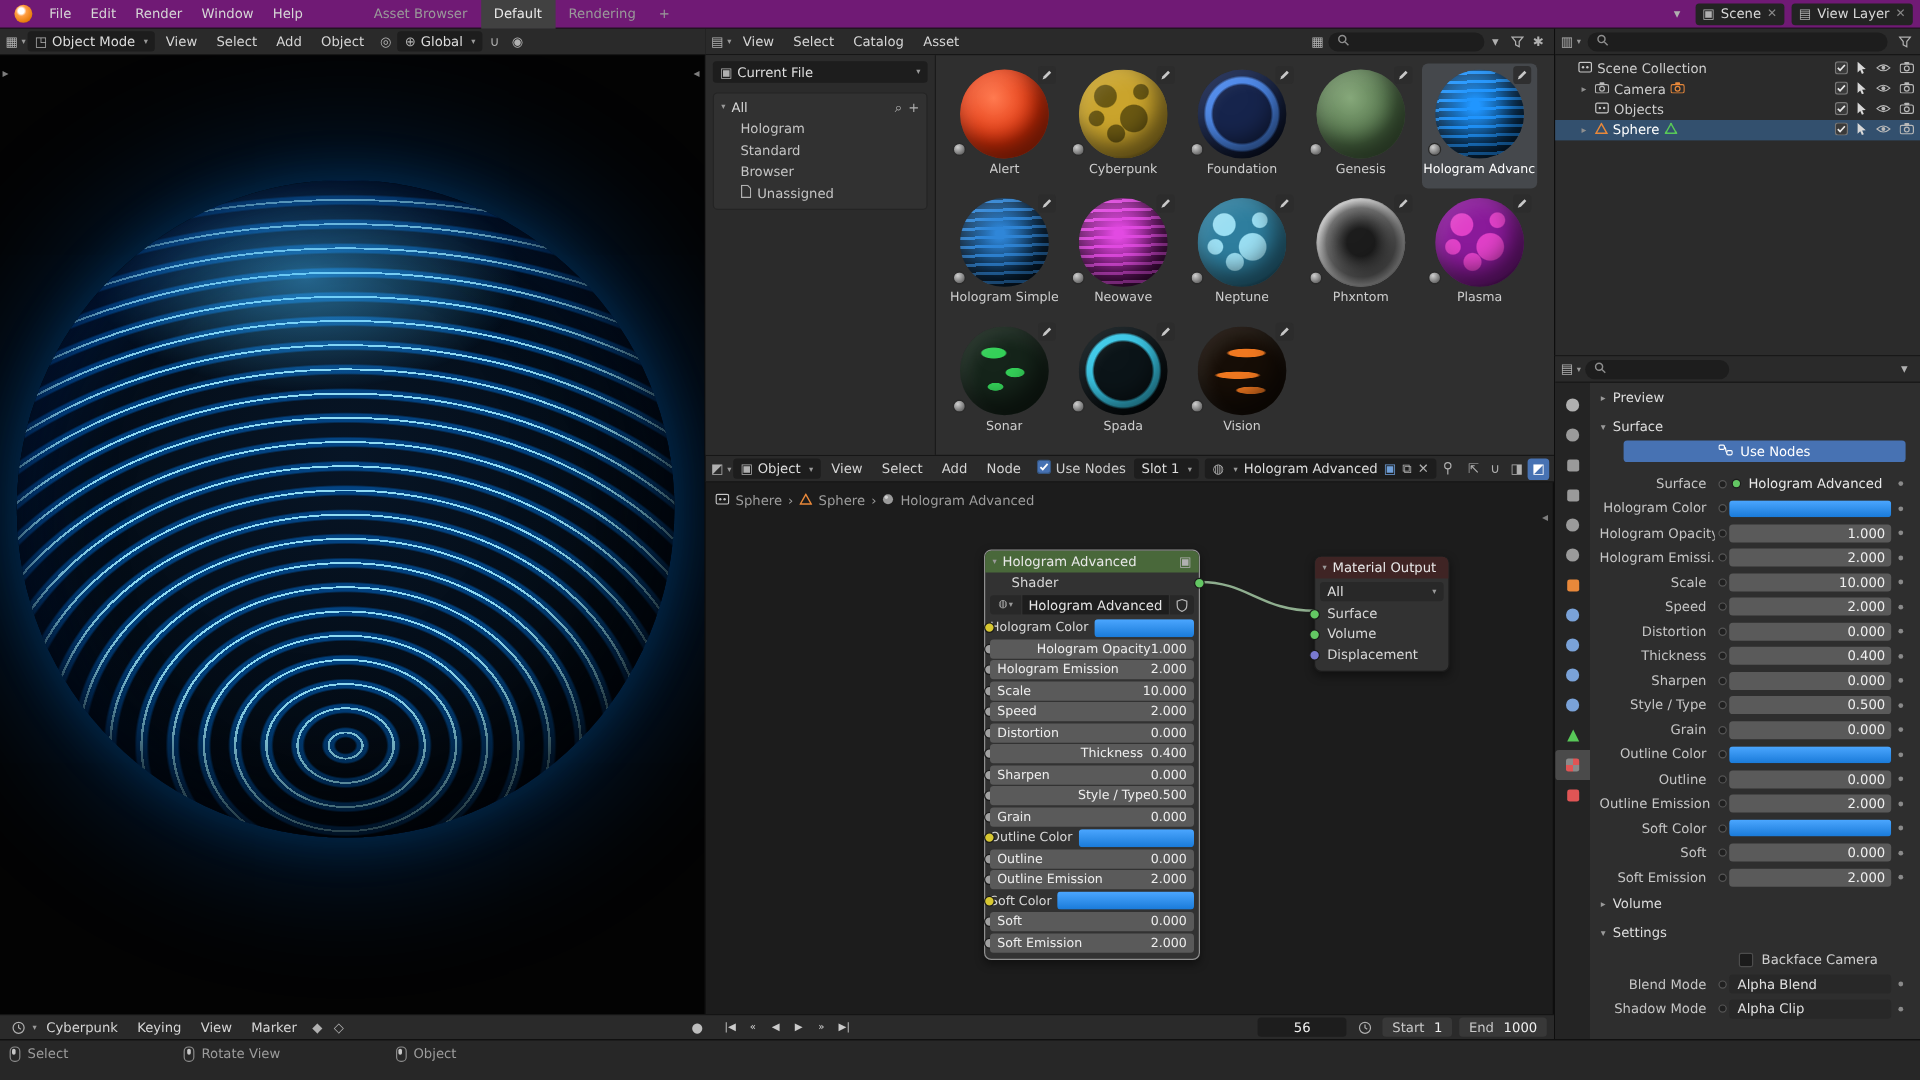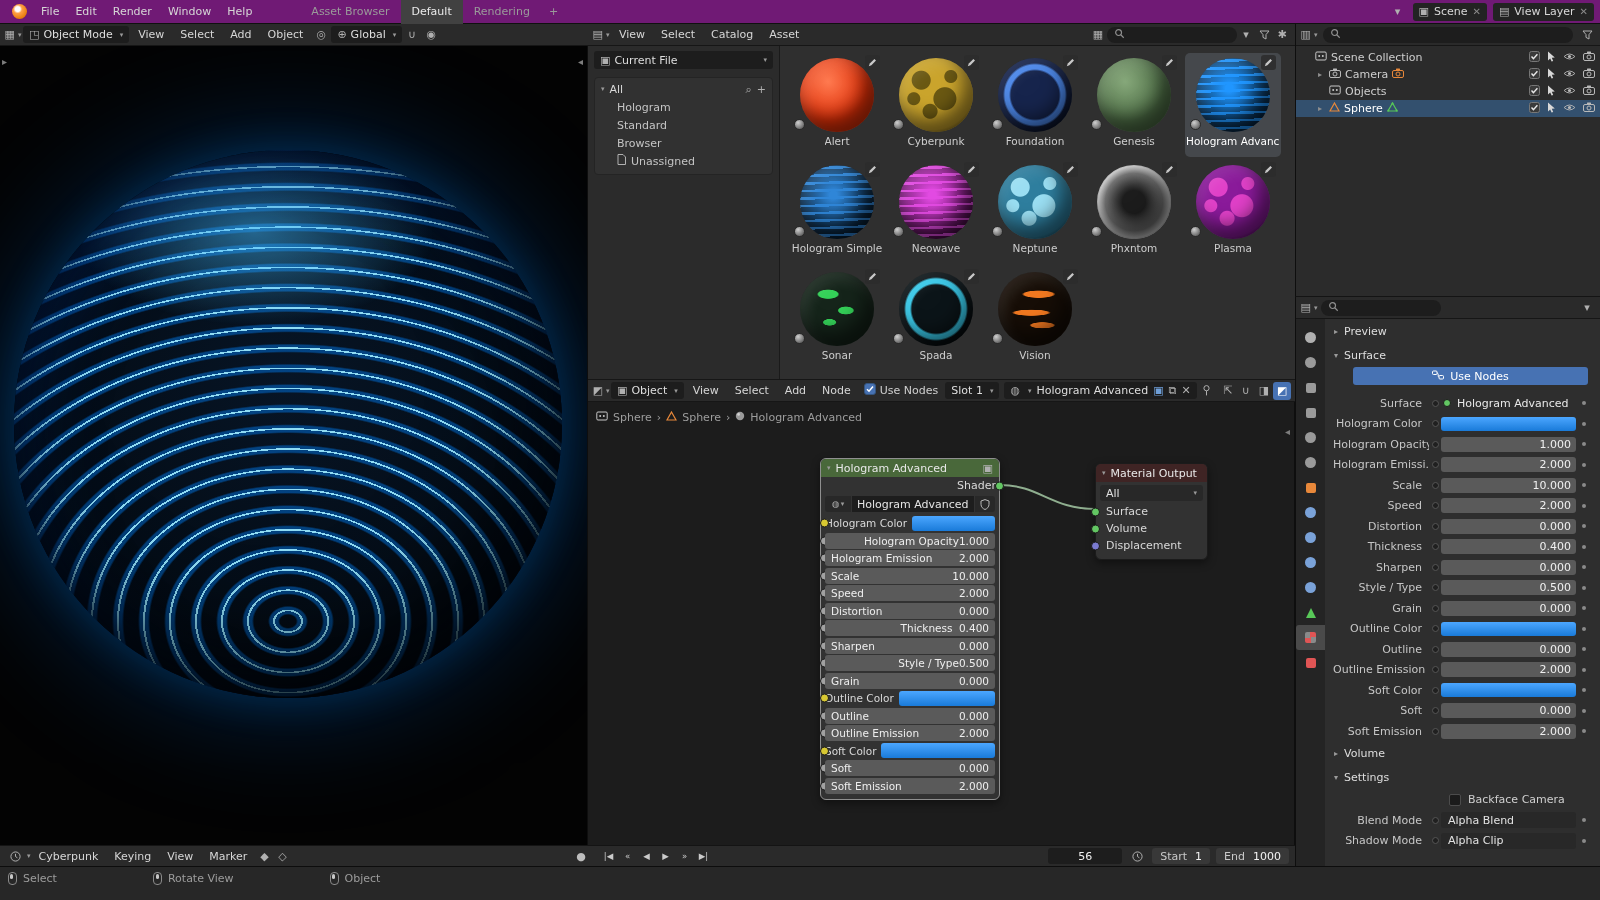--- a/index.html
+++ b/index.html
@@ -90,21 +90,21 @@
   #sh-body{left:588px;top:402px;width:707px;height:443px;background:#1c1c1c;overflow:hidden;border-right:1px solid #0e0e0e}
   #crumbs{position:absolute;left:8px;top:9px;display:flex;align-items:center;gap:5px;color:#9d9d9d}
   #wires{position:absolute;inset:0;pointer-events:none}
   .node{position:absolute;background:rgba(51,51,51,.96);border-radius:6px;box-shadow:0 3px 8px rgba(0,0,0,.45)}
   .gnode{left:232px;top:56px;width:180px;border:1px solid #8f8f8f}
   .onode{left:507px;top:61px;width:113px;border:1px solid #1b1b1b}
   .nhead{height:18px;display:flex;align-items:center;gap:5px;padding:0 6px;border-radius:5px 5px 0 0;color:#e8e8e8;font-size:11px;white-space:nowrap}
   .nhead.green{background:var(--node_header_green)}
   .nhead.maroon{background:var(--output_header)}
   .nhead .sp{margin-left:auto}
-  .nout{position:relative;display:flex;justify-content:flex-end;align-items:center;height:17px;padding:0 3px;color:#d8d8d8}
+  .nout{position:relative;display:flex;align-items:center;height:17px;padding:0 22px;color:#d8d8d8}
   .socket{position:absolute;width:9px;height:9px;border-radius:50%;border:1px solid #1a1a1a;top:50%;transform:translateY(-50%)}
   .socket.r{right:-5px}.socket.l{left:-5px}
   .nmat{display:flex;align-items:center;height:18px;margin:1px 4px 2px;gap:1px}
   .nmat .mini{width:26px;height:16px;background:#282828;border-radius:3px 0 0 3px;display:flex;align-items:center;justify-content:center;gap:1px}
   .nmat .mname{flex:1;height:16px;background:#1d1d1d;display:flex;align-items:center;padding:0 5px;color:#e4e4e4;white-space:nowrap;overflow:hidden}
   .nmat .mfu{width:20px;height:16px;background:#282828;border-radius:0 3px 3px 0;display:flex;align-items:center;justify-content:center}
   .nrow{position:relative;height:16px;margin:1.5px 4px 0;display:flex;align-items:center;font-size:10.5px}
   .nwidget{flex:1;height:16px;background:#5a5a5a;border-radius:3px;display:flex;align-items:center;justify-content:space-between;padding:0 6px;position:relative;overflow:hidden;color:#eee}
   .nwidget span{position:relative;z-index:1;white-space:nowrap}
   .nfill{position:absolute;left:0;top:0;bottom:0;background:var(--accent_blue);z-index:0}

